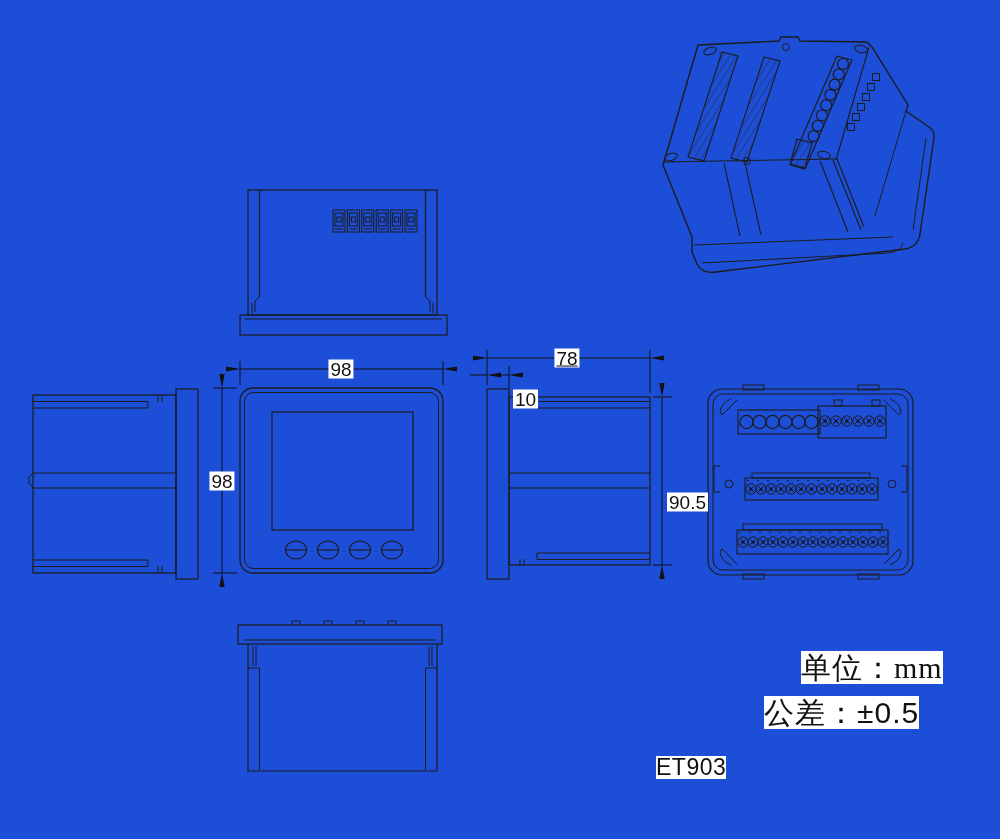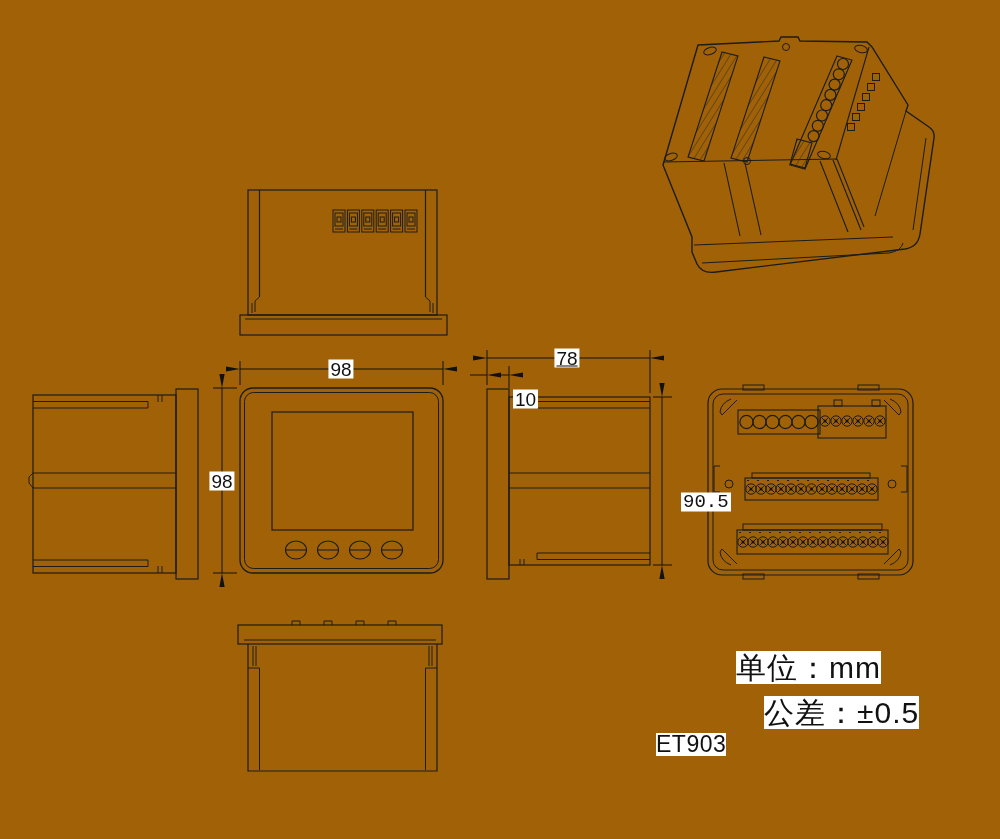--- a/index.html
+++ b/index.html
@@ -1,16 +1,16 @@
 <!DOCTYPE html>
 <html><head>
 <meta charset="utf-8">
 <style>
   html,body{margin:0;padding:0;background:#fff;}
-  .canvas{position:relative;width:1000px;height:839px;background:#a16207;overflow:hidden;
+  .canvas{position:relative;width:1000px;height:839px;background:#1d4ed8;overflow:hidden;
           font-family:"Liberation Sans",sans-serif;color:#111;}
   .canvas svg{position:absolute;left:0;top:0;}
   .lbl{position:absolute;background:#fff;white-space:nowrap;line-height:1;}
   .dim{font-size:19px;padding:0 2px;transform:translate(-50%,-50%);}
   .dim-left{transform:translateY(-50%);margin-top:24px;}
   .note{font-size:30px;letter-spacing:1px;line-height:1.1;}
   .model{font-size:23px;letter-spacing:0.5px;}
 </style>
 </head>
 <body>
@@ -274,21 +274,21 @@
 </svg>
 
 <span class="lbl dim" style="left:341px;top:369px;">98</span>
 
 <span class="lbl dim" style="left:222px;top:481px;">98</span>
 
 <span class="lbl dim" style="left:567px;top:358px;text-decoration:underline;">78</span>
 
 <span class="lbl dim dim-left" style="left:513px;top:375px;transform:translateY(-50%);">10</span>
 
-<span class="lbl dim dim-left" style="left:681px;top:478px;transform:translateY(-50%);font-family:Liberation Mono, monospace;">90.5</span>
-
-<span class="lbl note" style="left:736px;top:651px;">单位：mm</span>
+<span class="lbl dim dim-left" style="left:667px;top:478px;transform:translateY(-50%);">90.5</span>
+
+<span class="lbl note" style="left:801px;top:651px;font-family:Liberation Serif, serif;">单位：mm</span>
 
 <span class="lbl note" style="left:764px;top:696px;text-align:center;">公差：±0.5</span>
 
-<span class="lbl model" style="left:656px;top:733px;">ET903</span>
+<span class="lbl model" style="left:656px;top:756px;">ET903</span>
 
 </div>
 
 </body></html>

